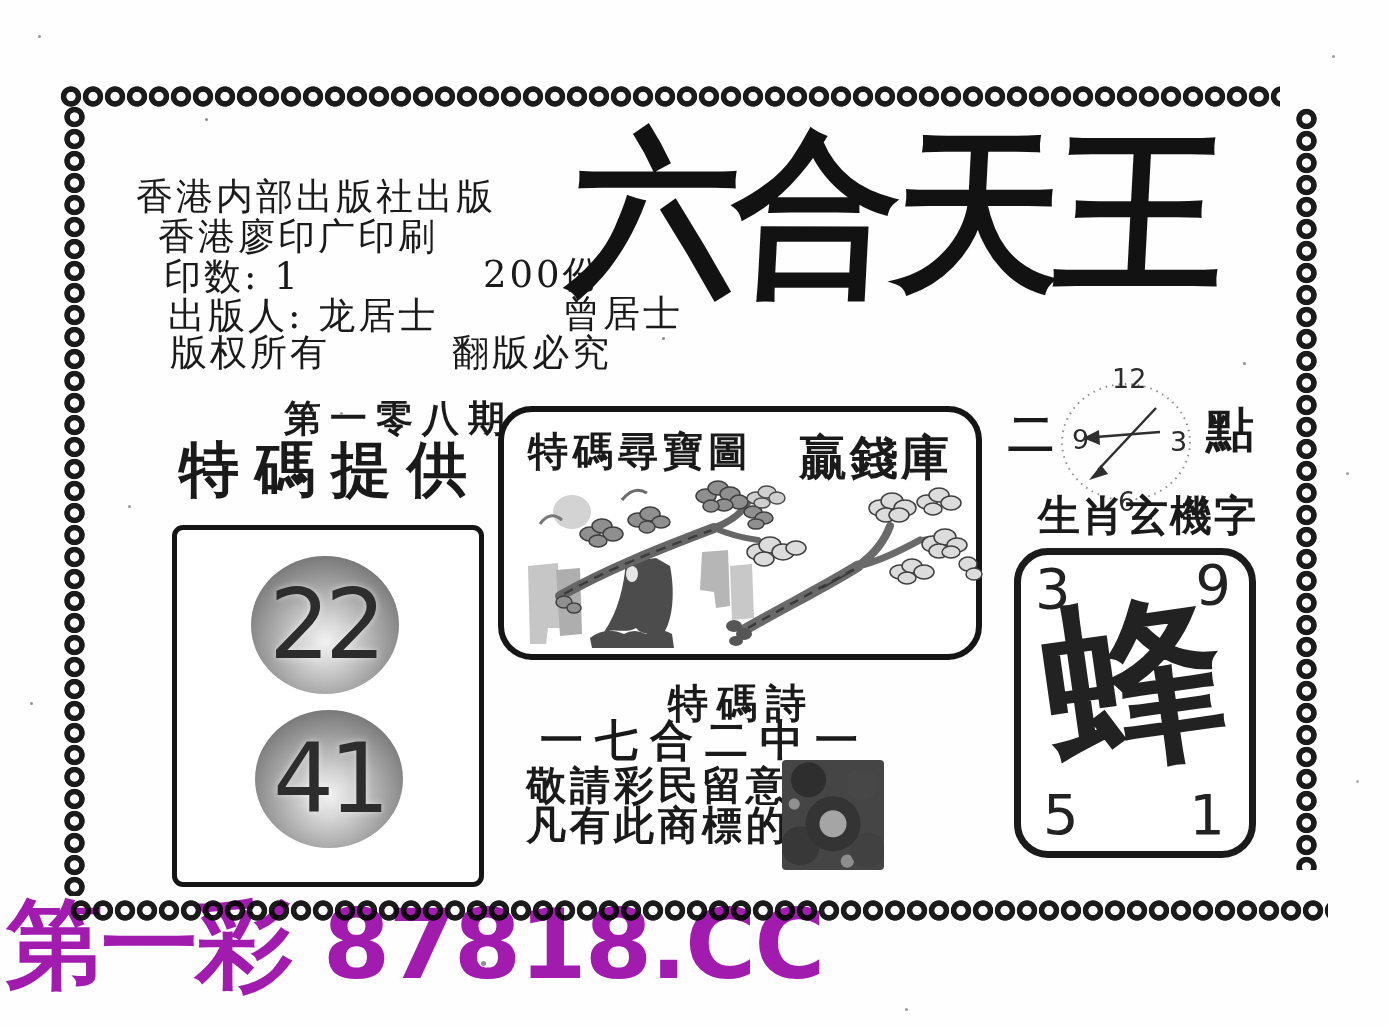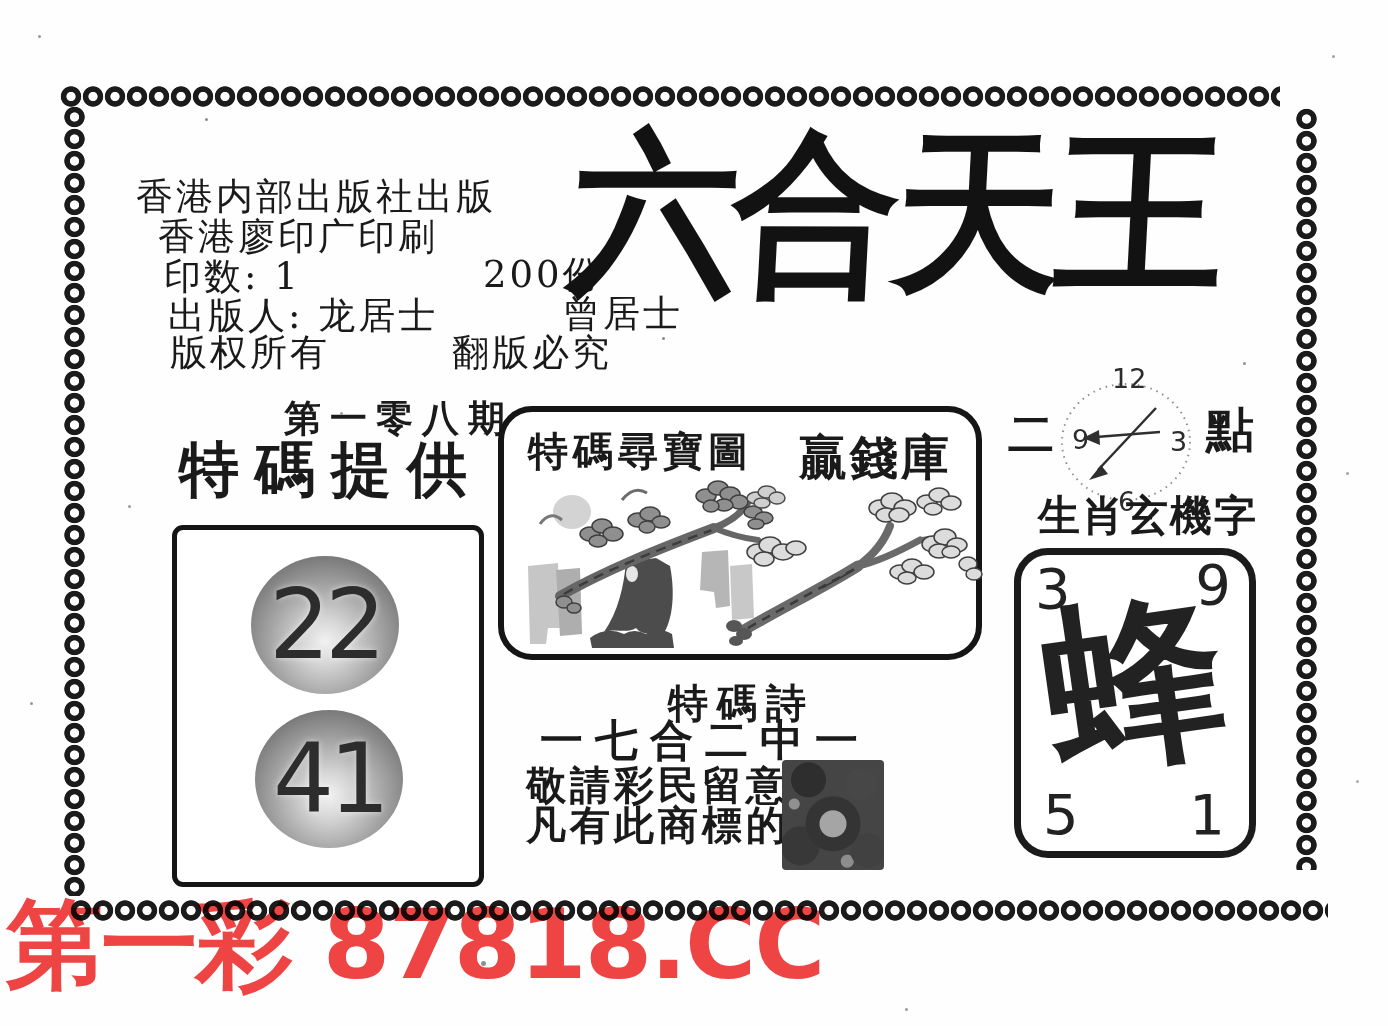--- a/index.html
+++ b/index.html
@@ -271,16 +271,16 @@
 
   <div class="zodiac-head">生肖玄機字</div>
   <div class="card">
     <span class="corner c-tl">3</span>
     <span class="corner c-tr">9</span>
     <span class="corner c-bl">5</span>
     <span class="corner c-br">1</span>
     <div class="zchar">蜂</div>
   </div>
 
-  <div class="watermark" style="color: #ef4444;">第一彩 87818.CC</div>
+  <div class="watermark" style="color: #a21caf;">第一彩 87818.CC</div>
 
   <div class="specks"></div>
 </div>
 
 </body></html>

